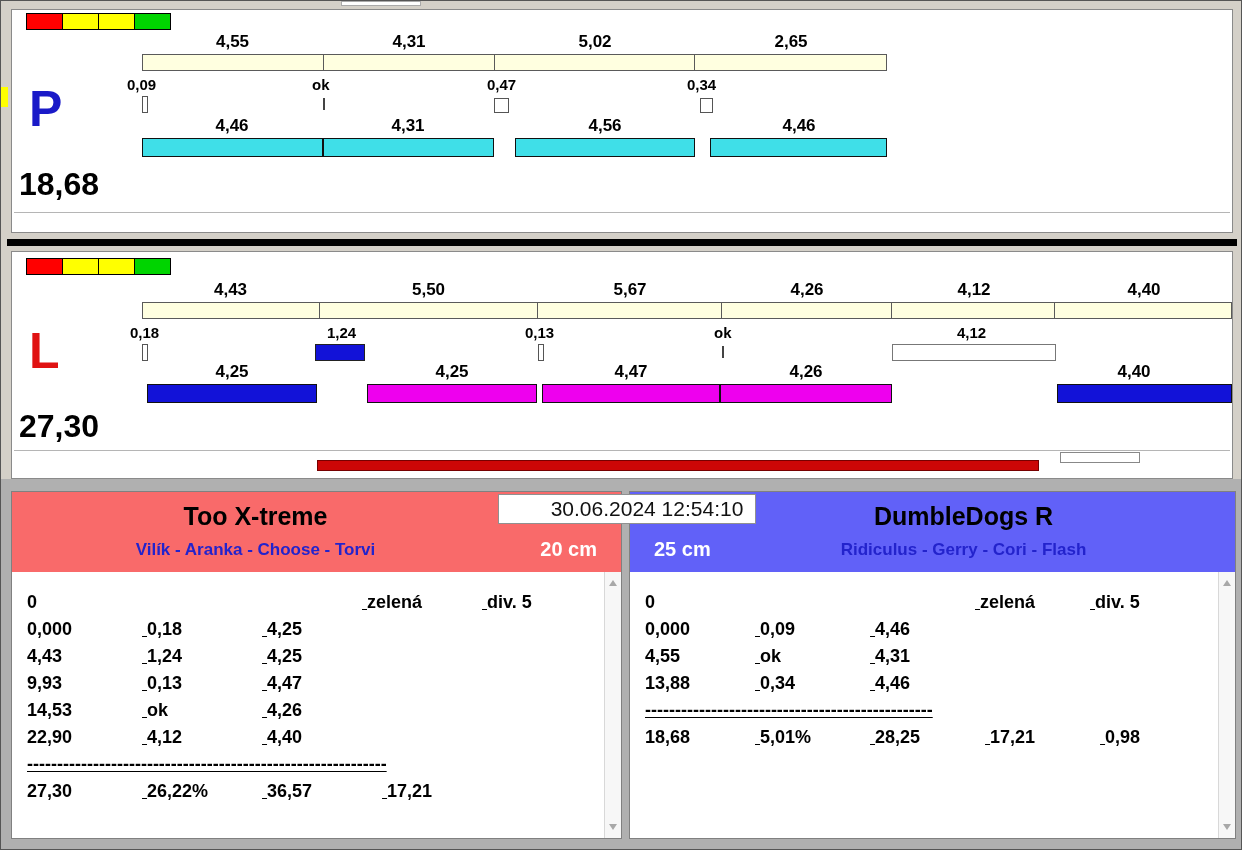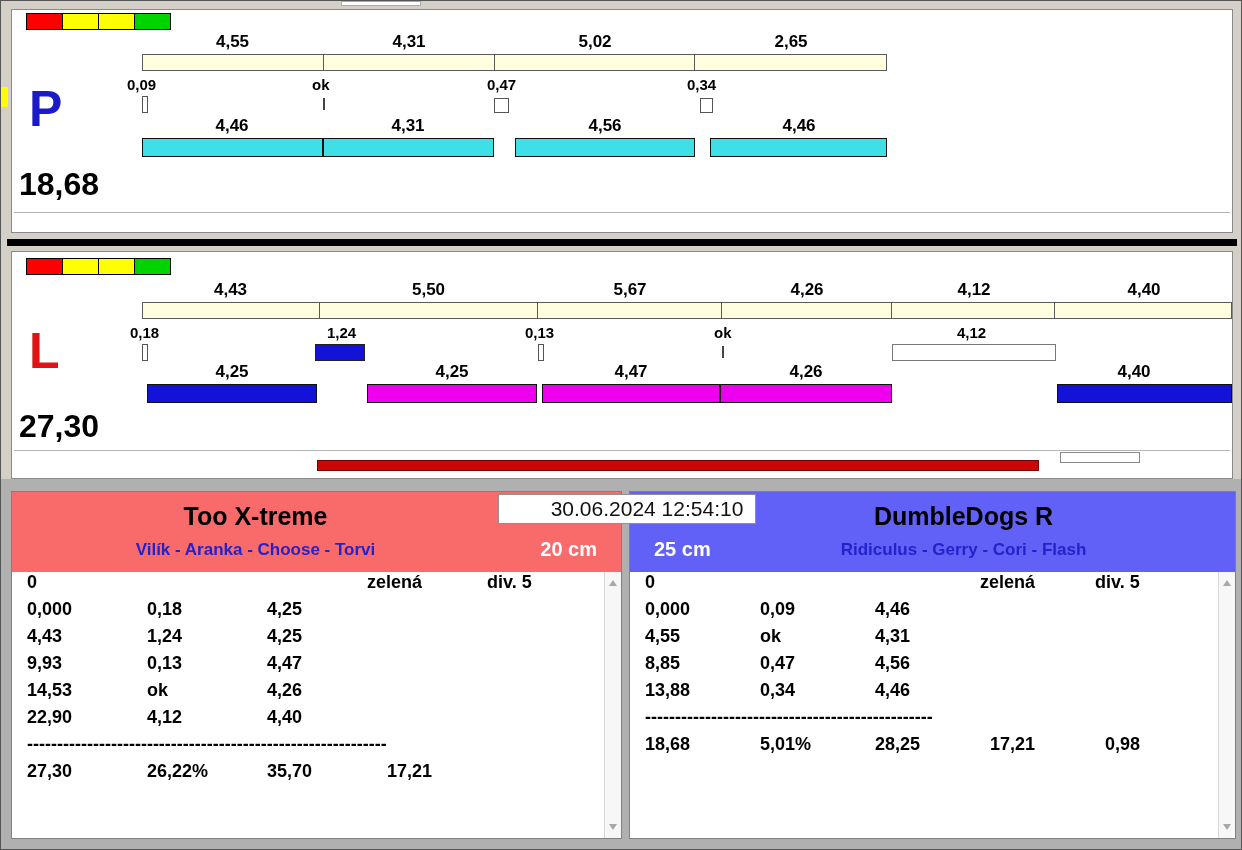--- a/index.html
+++ b/index.html
@@ -34,21 +34,21 @@
   #bottom-region { position:absolute; left:0; top:478px; width:1242px; height:372px; background:#b0b0b0; }
 
   .team-panel { position:absolute; top:490px; height:348px; background:#fff; border:1px solid #808080; }
   #team-left { left:10px; width:611px; }
   #team-right { left:628px; width:607px; }
   .team-header { position:relative; height:80px; }
   .team-name { position:absolute; top:10px; width:487px; text-align:center; font-size:25px; font-weight:bold; color:#000; }
   .team-dogs { position:absolute; top:48px; width:487px; text-align:center; font-size:17px; font-weight:bold; }
   .jump-height { position:absolute; top:46px; font-size:20px; font-weight:bold; color:#fff; }
 
-  .results { position:absolute; left:0; right:0; top:80px; bottom:0; background:#fff; padding-top:0; overflow:hidden; }
+  .results { position:absolute; left:0; right:0; top:80px; bottom:0; background:#fff; padding-top:20px; overflow:hidden;text-decoration:underline; }
   .trow { height:27px; padding-left:15px; font-size:18px; font-weight:bold; color:#000; white-space:nowrap; overflow:hidden; }
   .trow span { display:inline-block; vertical-align:top; }
   .c335 { width:335px; } .c115 { width:115px; }
   .c330 { width:330px; } .c110 { width:110px; }
 
   #timestamp-box { position:absolute; left:497px; top:493px; width:258px; height:30px; background:#fff; border:1px solid #909090; z-index:6; text-align:center; font-size:21px; line-height:28px; color:#111;padding-left:40px; }
 
   .vscroll { position:absolute; top:0; right:0; bottom:0; width:17px; background:#f7f7f7; border-left:1px solid #d8d8d8; }
   .sb-btn { position:absolute; left:0; width:16px; height:18px; display:flex; align-items:center; justify-content:center; }
   .sb-btn.up { top:2px; } .sb-btn.down { bottom:2px; }
@@ -208,21 +208,21 @@
       </div>
       <div class="trow">
         <span class="c115">22,90</span>
         <span class="c115">4,12</span>
         <span class="c115">4,40</span>
       </div>
       <div class="trow">------------------------------------------------------------</div>
       <div class="trow">
         <span class="c115">27,30</span>
         <span class="c115">26,22%</span>
-        <span class="c115">35,70</span>
+        <span class="c115">36,57</span>
         <span>17,21</span>
       </div>
       <div class="vscroll">
         <div class="sb-btn up">
             <span class="tri-up"></span>
           </div>
         <div class="sb-btn down">
             <span class="tri-down"></span>
           </div>
       </div>
@@ -245,25 +245,20 @@
         <span class="c110">0,000</span>
         <span class="c110">0,09</span>
         <span class="c110">4,46</span>
       </div>
       <div class="trow">
         <span class="c110">4,55</span>
         <span class="c110">ok</span>
         <span class="c110">4,31</span>
       </div>
       <div class="trow">
-        <span class="c110">8,85</span>
-        <span class="c110">0,47</span>
-        <span class="c110">4,56</span>
-      </div>
-      <div class="trow">
         <span class="c110">13,88</span>
         <span class="c110">0,34</span>
         <span class="c110">4,46</span>
       </div>
       <div class="trow">------------------------------------------------</div>
       <div class="trow">
         <span class="c110">18,68</span>
         <span class="c110">5,01%</span>
         <span class="c110">28,25</span>
         <span class="c110">17,21</span>

